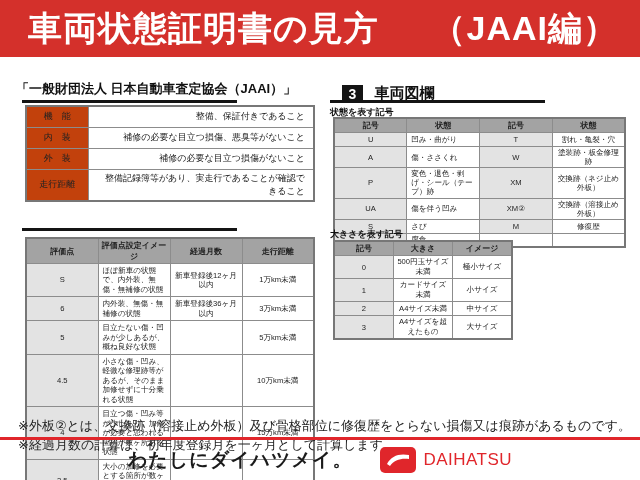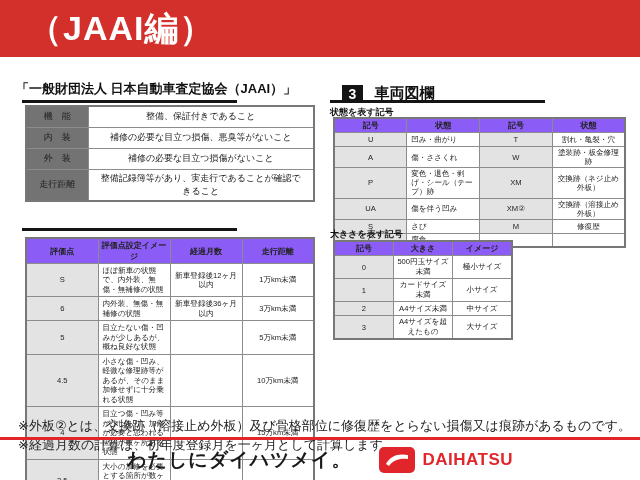--- a/index.html
+++ b/index.html
@@ -36,29 +36,29 @@
   .sec-header .sec-title {
     display: inline-block; margin-left: 7px; font-size: 15px; font-weight: bold;
     color: #111; vertical-align: middle; white-space: nowrap;
   }
   .sec-rule { position: absolute; height: 3px; background: #141414; }
 
   
   table { border-collapse: collapse; table-layout: fixed; background: #fff; }
   th, td { border: 1px solid #8c8c8c; color: #222; overflow: hidden; }
   th {
-    background: #8b5cf6; font-weight: bold; text-align: center;
+    background: #a3a3a3; font-weight: bold; text-align: center;
   }
   table { border: 2px solid #777; }
 
   
   .t-star { position: absolute; left: 25px; top: 105px; width: 288px; }
   .t-star td { font-size: 9px; height: 21px; padding: 2px 8px; }
-  .t-star td:nth-child(1) { width: 62px; background: #737373; text-align: center; }
-  .t-star td:nth-child(2) { width: 226px; text-align: center; }
+  .t-star td:nth-child(1) { width: 62px; background: #c2410c; text-align: center; }
+  .t-star td:nth-child(2) { width: 226px; text-align: right; }
 
   
   .t-eval { position: absolute; left: 25px; top: 237px; width: 290px; }
   .t-eval th { font-size: 8px; height: 13px; padding: 1px 2px; }
   .t-eval td { font-size: 7.6px; padding: 2px 4px; line-height: 1.25; }
   .t-eval td:nth-child(1) { width: 35px; background: #e3e3e3; text-align: center; }
   .t-eval td:nth-child(2) { width: 138px; text-align: left; }
   .t-eval td:nth-child(3) { width: 52px; text-align: center; }
   .t-eval td:nth-child(4) { width: 65px; text-align: center; }
 
@@ -99,30 +99,31 @@
   .slogan {
     font-size: 19px; font-weight: bold; color: #1a1a1a; letter-spacing: 1px;
     white-space: nowrap;
   }
   .brand-lockup { display: flex; align-items: center; gap: 7px; }
   .brand-mark {
     width: 36px; height: 26px; background: var(--brand-red, #e0262b);
     border-radius: 5px; display: flex; align-items: center; justify-content: center;
   }
   .brand-text {
-    font-size: 17px; font-weight: bold; color: var(--brand-red, #e0262b);
+    font-size: 17px; font-weight: normal; color: var(--brand-red, #e0262b);
     letter-spacing: 0.5px; white-space: nowrap;
   }
 </style>
 </head>
 <body>
 
 <div class="page">
 
   <div class="banner">
+    <span class="title">車両状態証明書の見方</span>
     <span class="edition">（JAAI編）</span>
   </div>
 
   <div class="subtitle">「一般財団法人 日本自動車査定協会（JAAI）」</div>
 
   <div class="sec-rule" style="left:22px; top:100px; width:215px;"></div>
   <table class="t-star">
       <tbody>
         <tr>
           <td>機　能</td>

